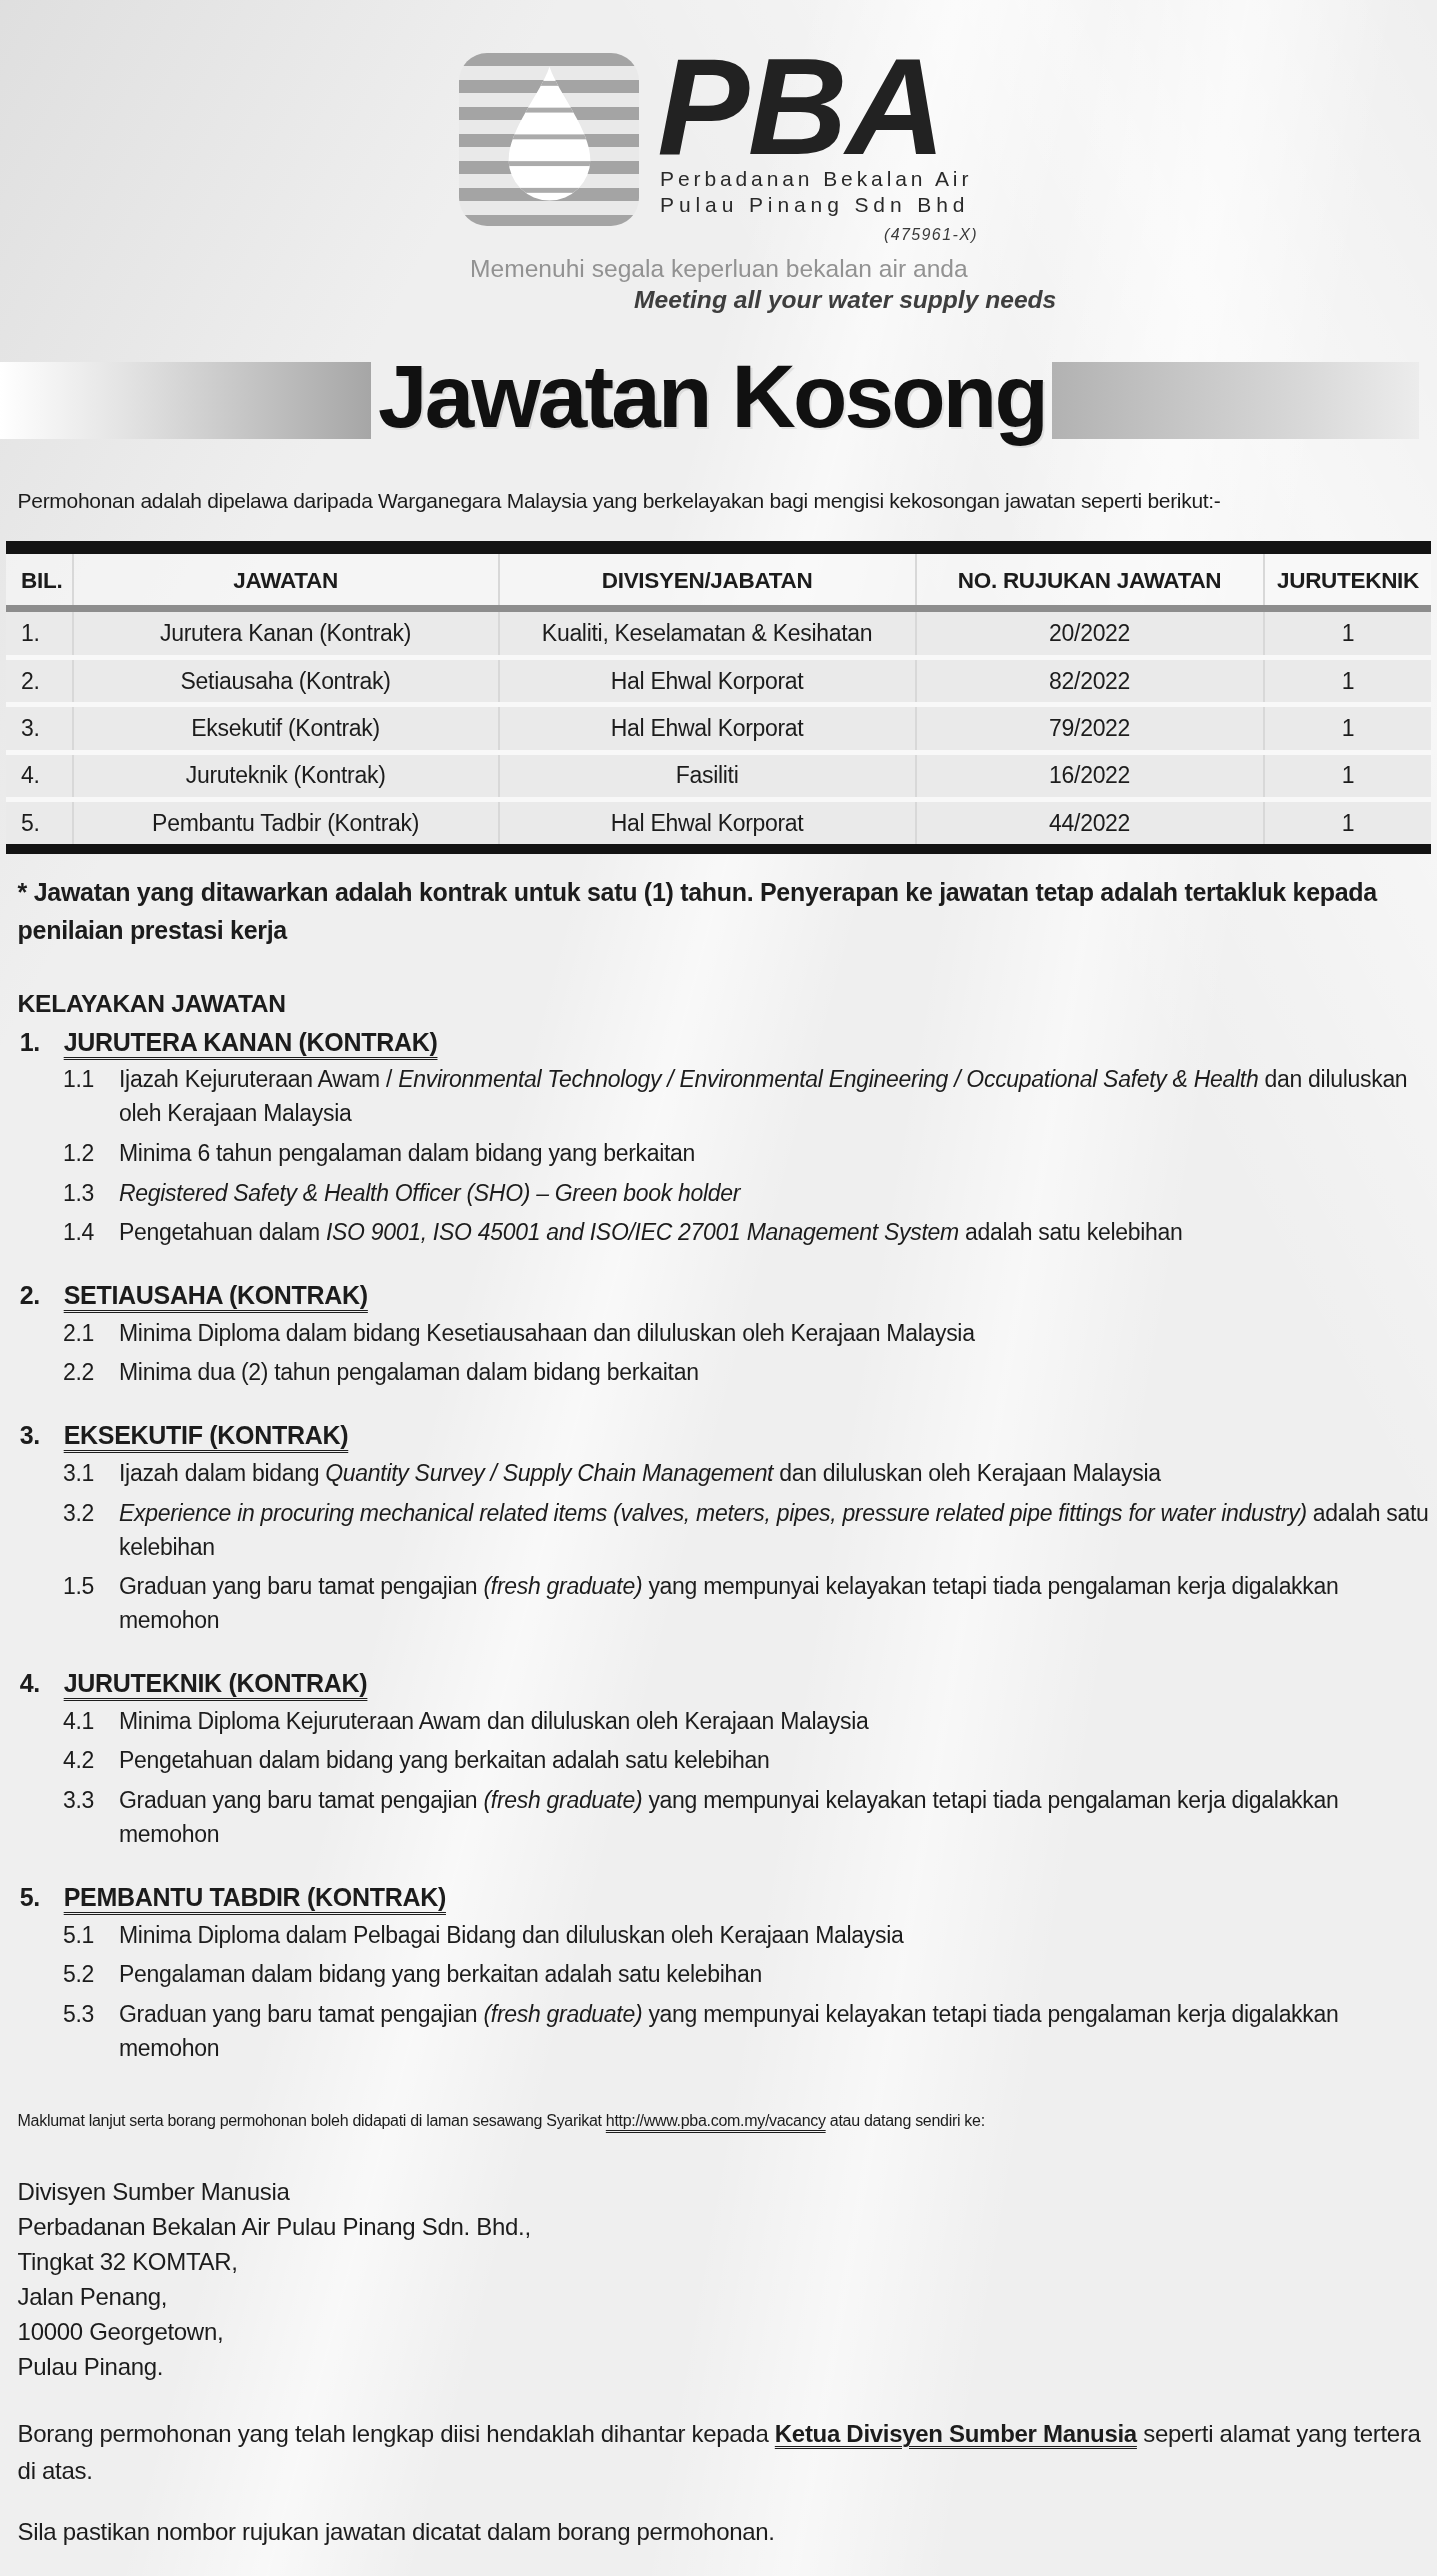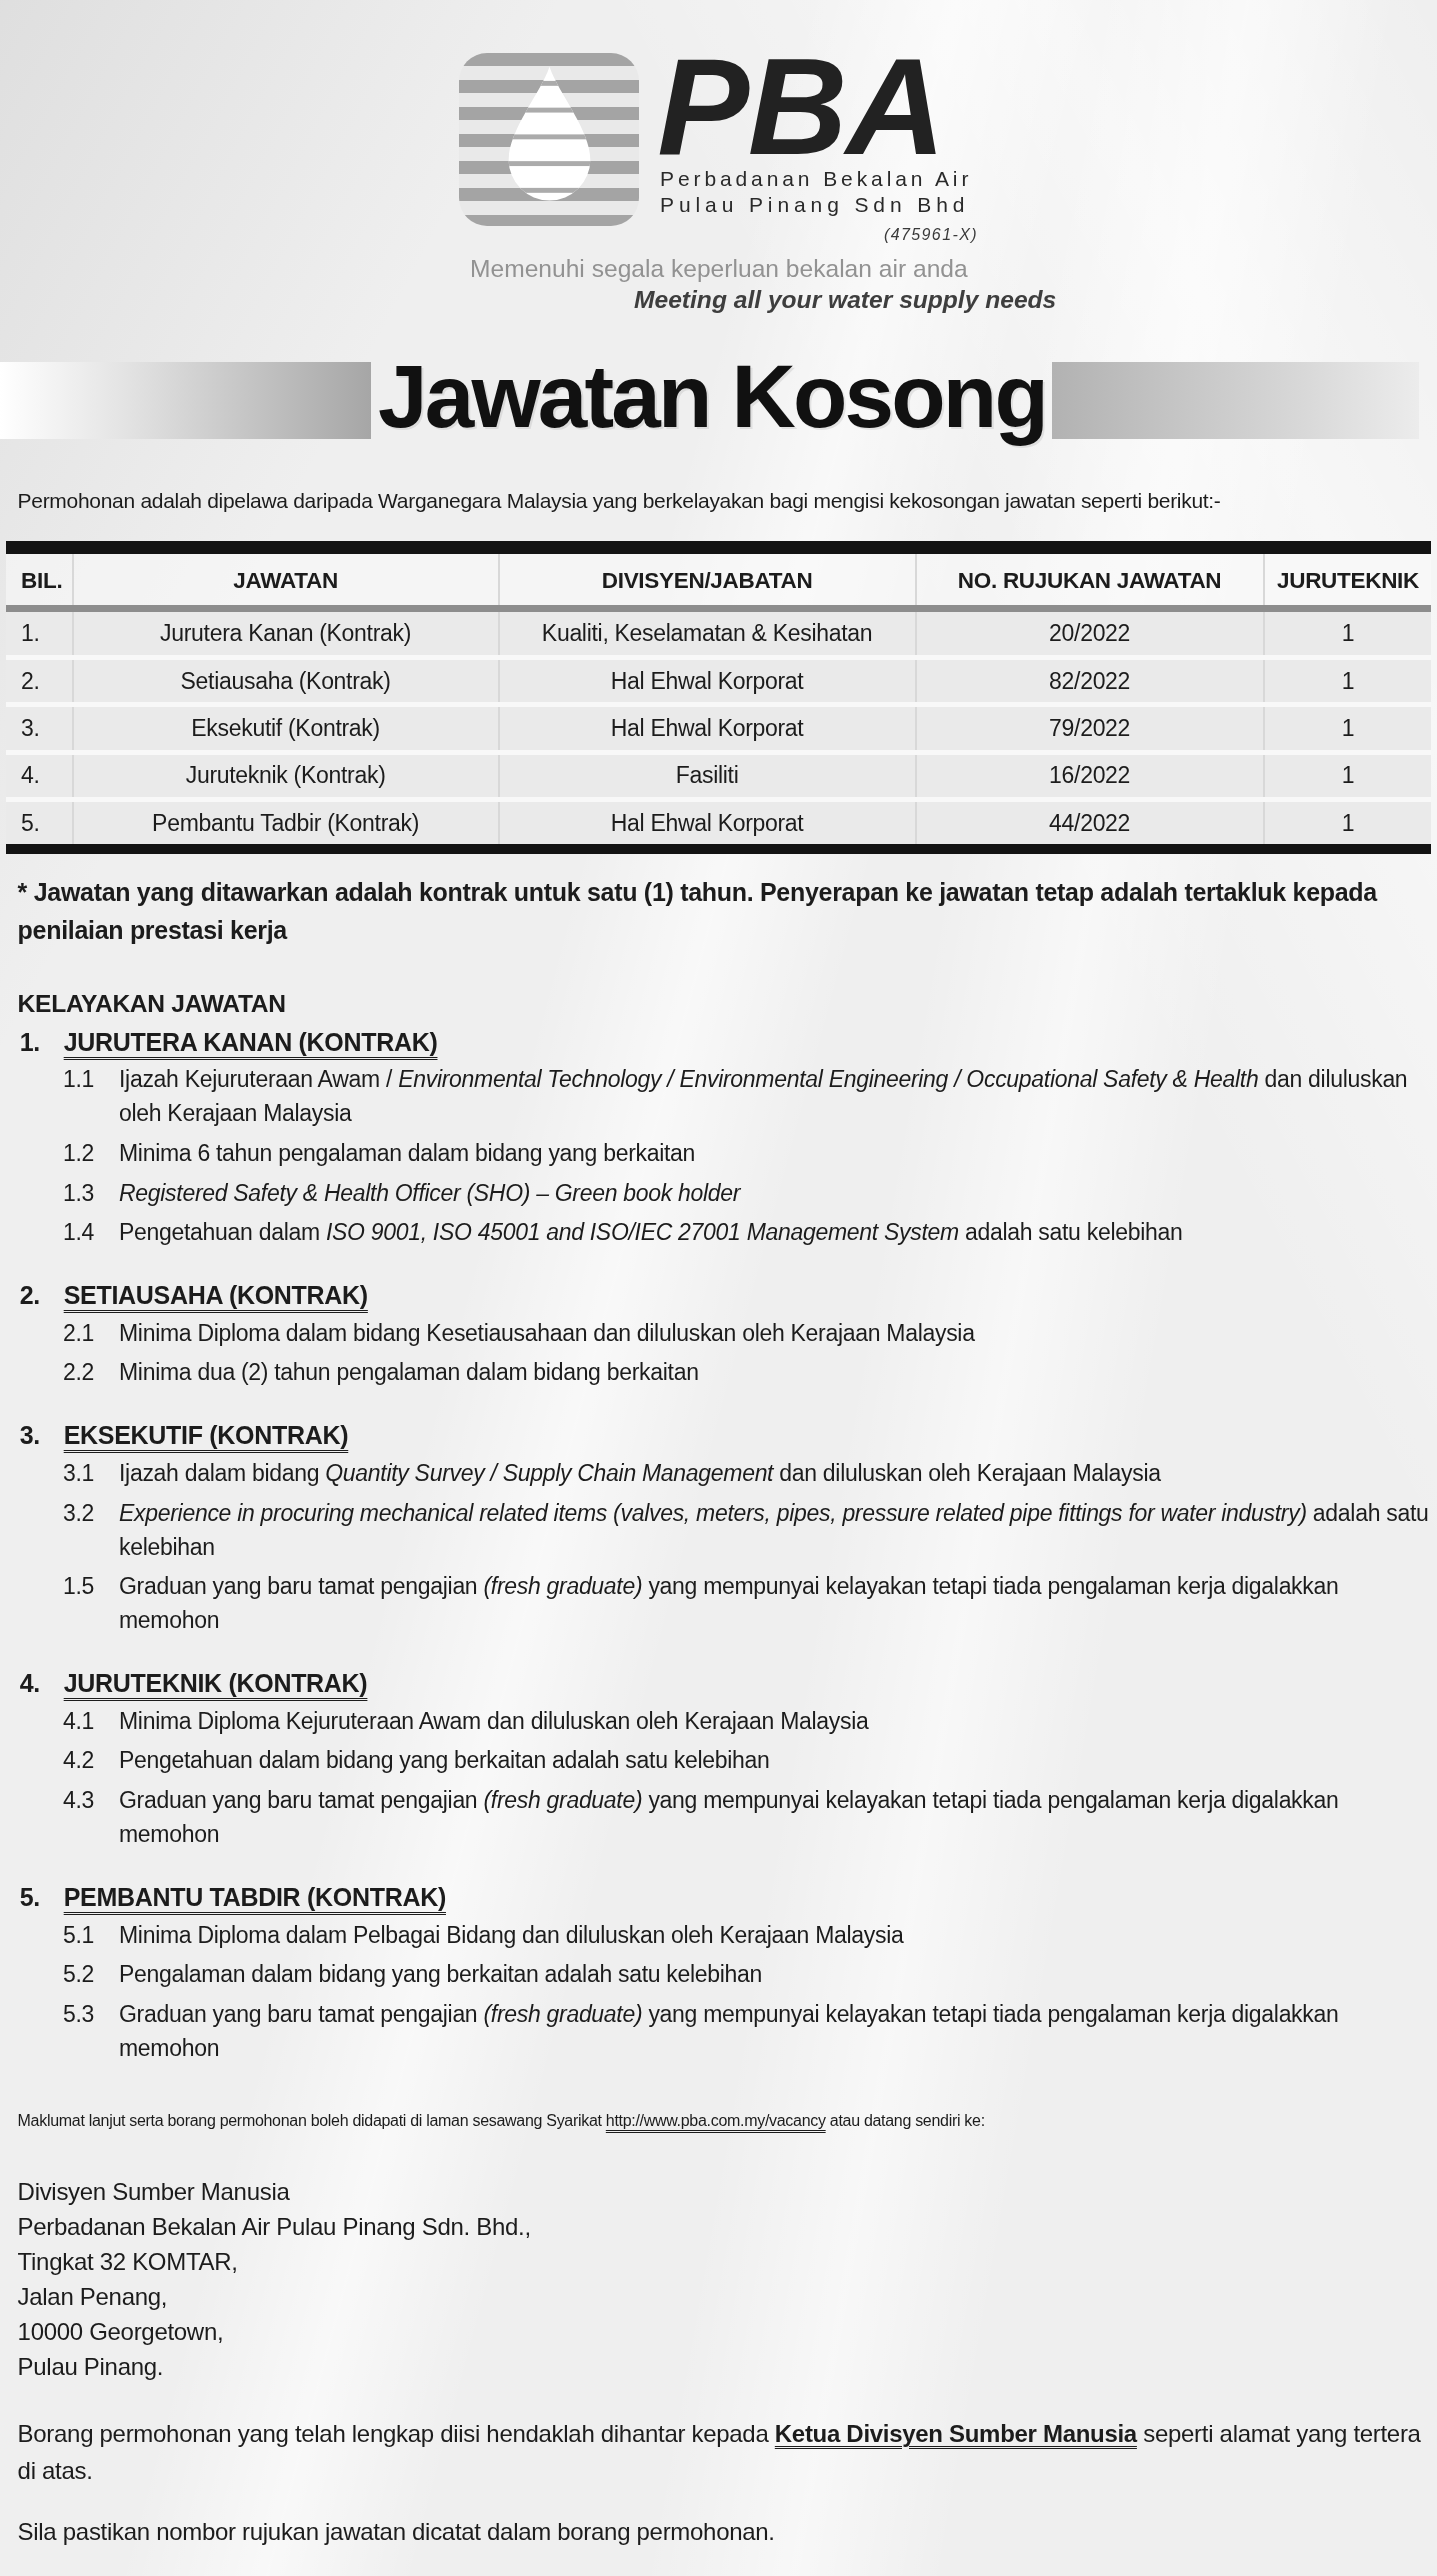--- a/index.html
+++ b/index.html
@@ -237,21 +237,21 @@
       <div class="sec-head"><span class="sec-num">4.</span><span class="sec-title u-double">JURUTEKNIK (KONTRAK)</span></div>
       <div class="sec-item">
         <span class="item-num">4.1</span>
         <div class="item-text"><span>Minima Diploma Kejuruteraan Awam dan diluluskan oleh Kerajaan Malaysia</span></div>
       </div>
       <div class="sec-item">
         <span class="item-num">4.2</span>
         <div class="item-text"><span>Pengetahuan dalam bidang yang berkaitan adalah satu kelebihan</span></div>
       </div>
       <div class="sec-item">
-        <span class="item-num">4.3</span>
+        <span class="item-num">3.3</span>
         <div class="item-text"><span>Graduan yang baru tamat pengajian </span><span class="it">(fresh graduate)</span><span> yang mempunyai kelayakan tetapi tiada pengalaman kerja digalakkan memohon</span></div>
       </div>
       <div class="sec-head"><span class="sec-num">5.</span><span class="sec-title u-double">PEMBANTU TABDIR (KONTRAK)</span></div>
       <div class="sec-item">
         <span class="item-num">5.1</span>
         <div class="item-text"><span>Minima Diploma dalam Pelbagai Bidang dan diluluskan oleh Kerajaan Malaysia</span></div>
       </div>
       <div class="sec-item">
         <span class="item-num">5.2</span>
         <div class="item-text"><span>Pengalaman dalam bidang yang berkaitan adalah satu kelebihan</span></div>

